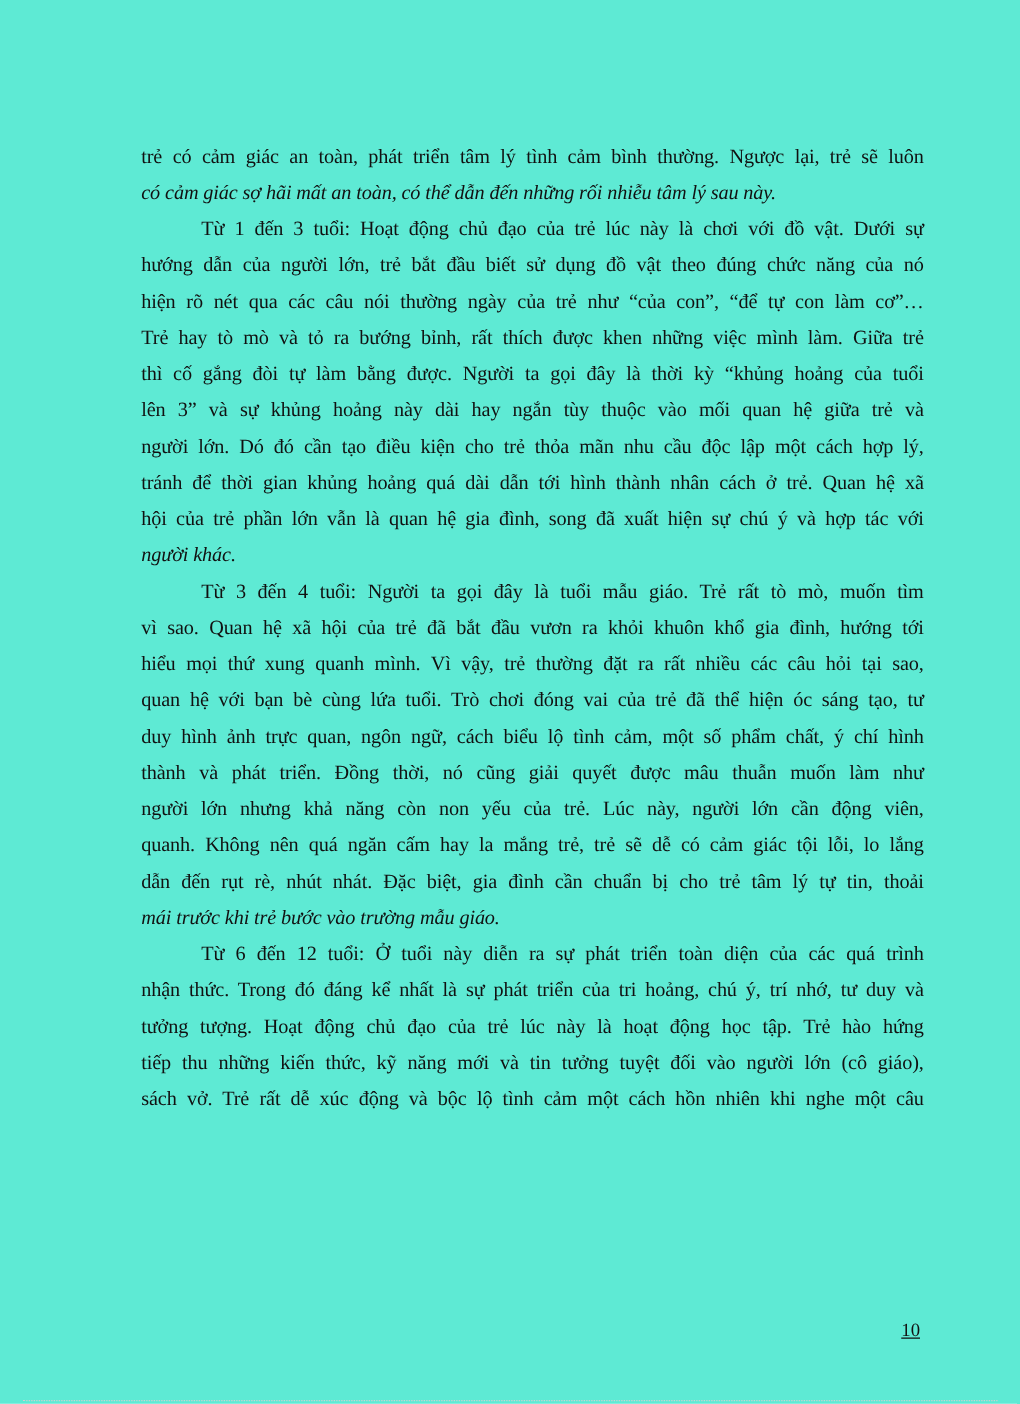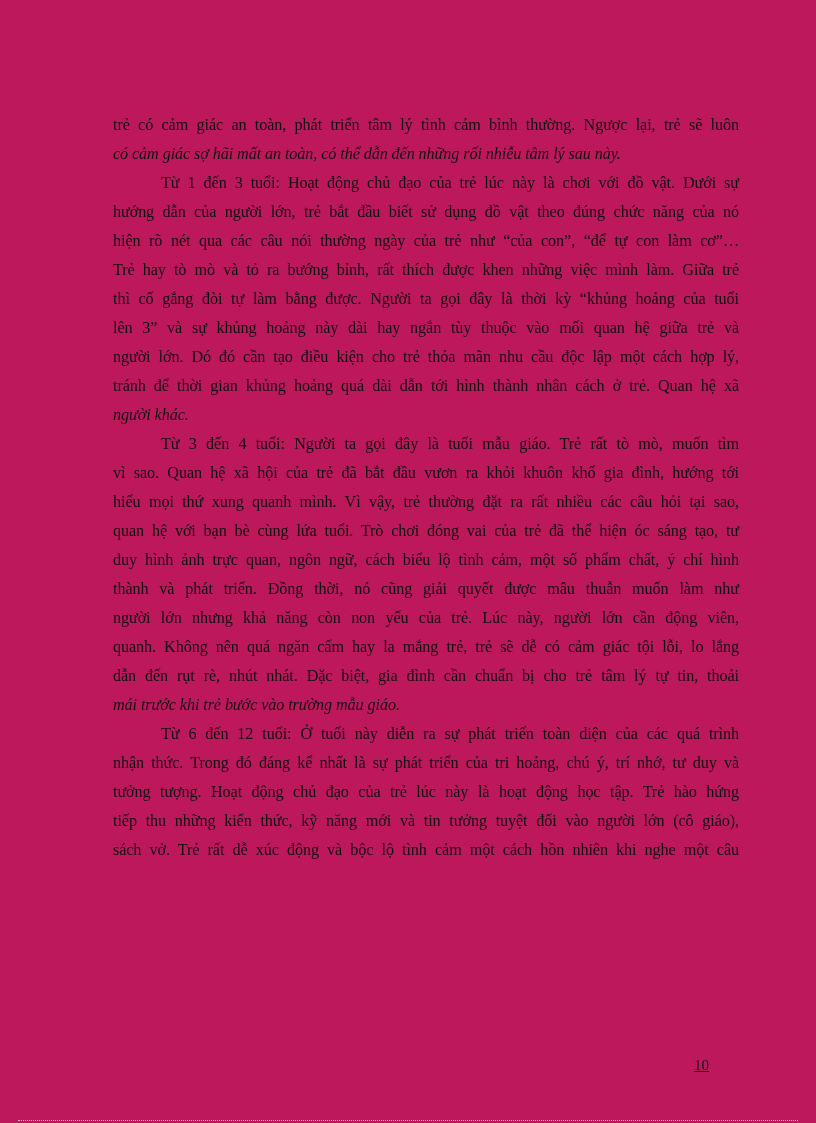--- a/index.html
+++ b/index.html
@@ -14,21 +14,21 @@
       overflow: hidden;
       font-family: "Liberation Serif", "DejaVu Serif", serif;
       color: #111111;
     }
     .page {
       position: absolute;
       left: 0;
       top: 0;
       width: 816px;
       height: 1123px;
-      background: #be185d;
+      background: #5eead4;
     }
     .body-text {
       position: absolute;
       left: 113px;
       top: 111px;
       width: 626px;
     }
     .line {
       display: block;
       height: 29px;
@@ -41,21 +41,21 @@
     }
     .line.last {
       text-align-last: left;
       font-style: italic;
     }
     .line.indent {
       padding-left: 48px;
     }
     .page-number {
       position: absolute;
-      left: 694px;
+      left: 721px;
       top: 1055px;
       font-size: 15px;
       line-height: 20px;
       text-decoration: underline;
     }
     .bottom-rule {
       position: absolute;
       left: 18px;
       right: 18px;
       top: 1120px;
@@ -77,20 +77,21 @@
 
     <div>
       <span class="line indent">Từ 1 đến 3 tuổi: Hoạt động chủ đạo của trẻ lúc này là chơi với đồ vật. Dưới sự</span>
       <span class="line">hướng dẫn của người lớn, trẻ bắt đầu biết sử dụng đồ vật theo đúng chức năng của nó</span>
       <span class="line">hiện rõ nét qua các câu nói thường ngày của trẻ như “của con”, “để tự con làm cơ”…</span>
       <span class="line">Trẻ hay tò mò và tỏ ra bướng bỉnh, rất thích được khen những việc mình làm. Giữa trẻ</span>
       <span class="line">thì cố gắng đòi tự làm bằng được. Người ta gọi đây là thời kỳ “khủng hoảng của tuổi</span>
       <span class="line">lên 3” và sự khủng hoảng này dài hay ngắn tùy thuộc vào mối quan hệ giữa trẻ và</span>
       <span class="line">người lớn. Dó đó cần tạo điều kiện cho trẻ thỏa mãn nhu cầu độc lập một cách hợp lý,</span>
       <span class="line">tránh để thời gian khủng hoảng quá dài dẫn tới hình thành nhân cách ở trẻ. Quan hệ xã</span>
+      <span class="line">hội của trẻ phần lớn vẫn là quan hệ gia đình, song đã xuất hiện sự chú ý và hợp tác với</span>
       <span class="line last">người khác.</span>
     </div>
 
     <div>
       <span class="line indent">Từ 3 đến 4 tuổi: Người ta gọi đây là tuổi mẫu giáo. Trẻ rất tò mò, muốn tìm</span>
       <span class="line">vì sao. Quan hệ xã hội của trẻ đã bắt đầu vươn ra khỏi khuôn khổ gia đình, hướng tới</span>
       <span class="line">hiểu mọi thứ xung quanh mình. Vì vậy, trẻ thường đặt ra rất nhiều các câu hỏi tại sao,</span>
       <span class="line">quan hệ với bạn bè cùng lứa tuổi. Trò chơi đóng vai của trẻ đã thể hiện óc sáng tạo, tư</span>
       <span class="line">duy hình ảnh trực quan, ngôn ngữ, cách biểu lộ tình cảm, một số phẩm chất, ý chí hình</span>
       <span class="line">thành và phát triển. Đồng thời, nó cũng giải quyết được mâu thuẫn muốn làm như</span>

